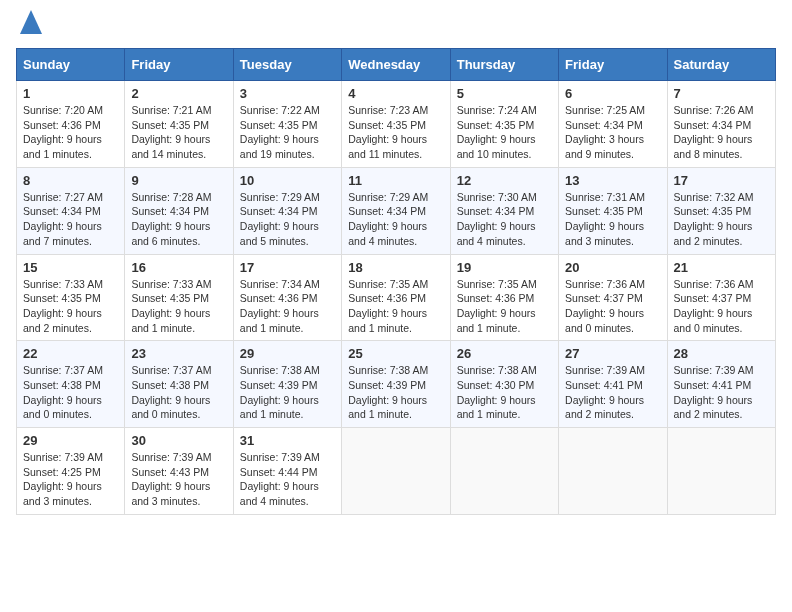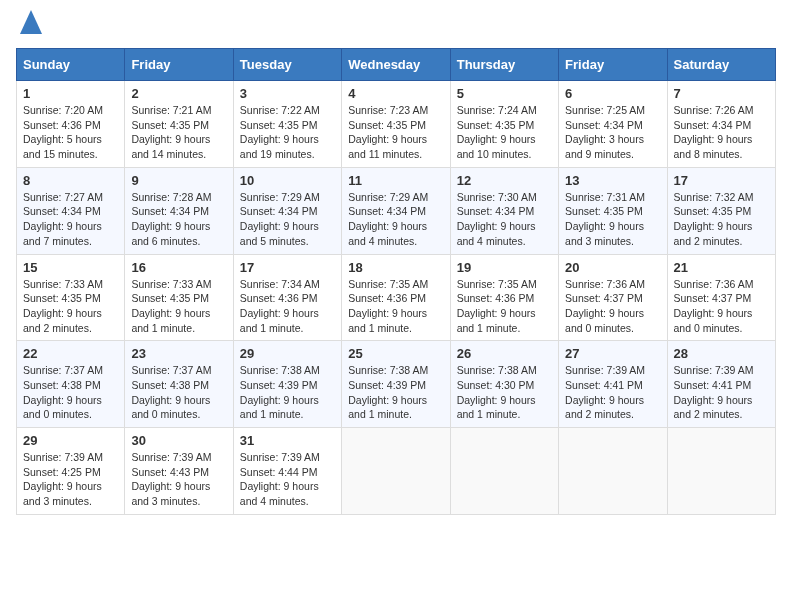--- a/index.html
+++ b/index.html
@@ -131,21 +131,21 @@
         <th>Saturday</th>
       </tr>
   </thead>
   <tbody>
   <tr>
         <td>
         <span class="day-num">1</span>
         <div class="day-info">
           <span>Sunrise: 7:20 AM</span><br>
           <span>Sunset: 4:36 PM</span><br>
-          <span>Daylight: 5 hours and 15 minutes.</span>
+          <span>Daylight: 9 hours and 1 minutes.</span>
         </div>
       </td>
         <td>
         <span class="day-num">2</span>
         <div class="day-info">
           <span>Sunrise: 7:21 AM</span><br>
           <span>Sunset: 4:35 PM</span><br>
           <span>Daylight: 9 hours and 14 minutes.</span>
         </div>
       </td>

